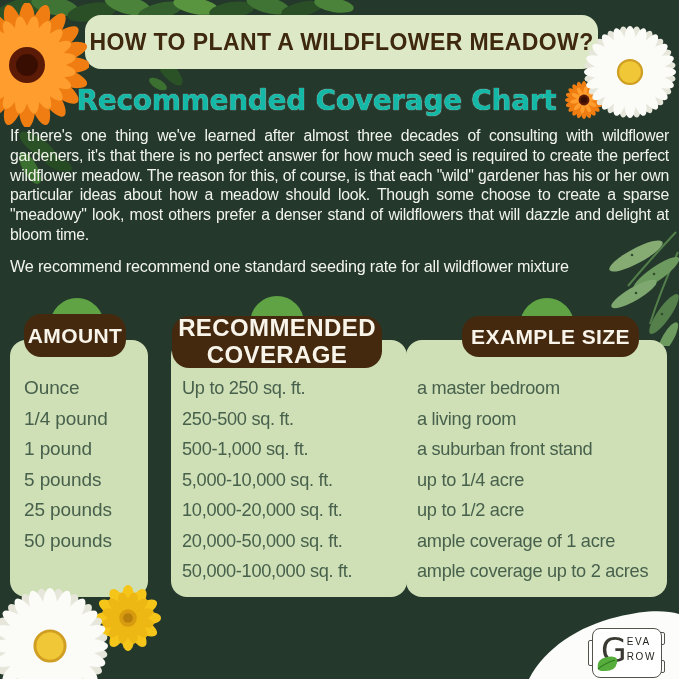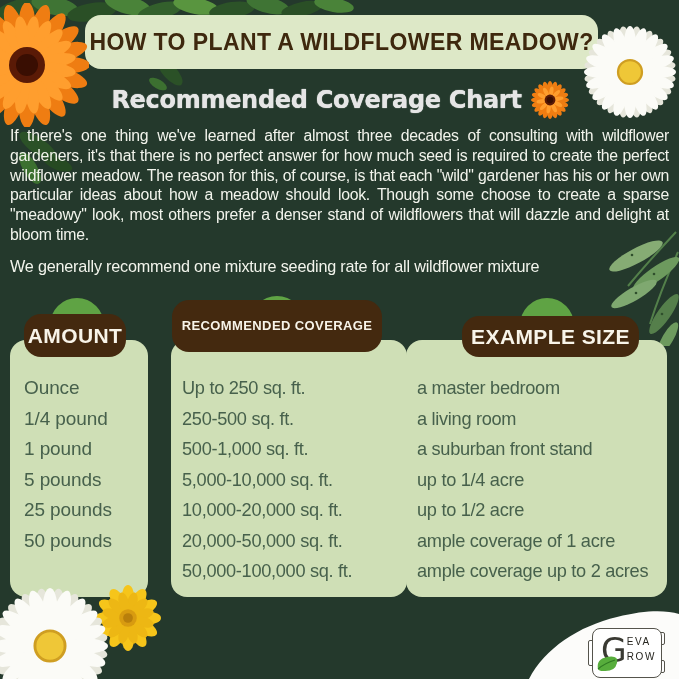--- a/index.html
+++ b/index.html
@@ -18,21 +18,21 @@
   .title{
     font-size:23px;font-weight:bold;color:#3e280e;letter-spacing:.4px;
     white-space:nowrap;
   }
   .subtitle-row{
     left:40px;top:78px;width:600px;height:44px;display:flex;
     align-items:center;justify-content:center;gap:9px;z-index:4;
   }
   .subtitle{
     font-family:"DejaVu Sans","Liberation Sans",sans-serif;
-    font-size:24px;font-weight:bold;color:#e5e5e5;letter-spacing:-.3px;
+    font-size:28px;font-weight:bold;color:#14b8a6;letter-spacing:-.3px;
     text-shadow:0 0 1px #fff;white-space:nowrap;
   }
 
   
   .intro{
     left:10px;top:126px;width:659px;color:#f2f4ec;
     font-size:15.8px;line-height:19.8px;text-align:justify;
     letter-spacing:-.25px;z-index:2;
   }
   .rec{
@@ -47,21 +47,21 @@
   }
   .m1{left:50px;top:298px;}
   .m2{left:250px;top:296px;}
   .m3{left:520px;top:298px;}
   .colhead{
     background:#44290f;border-radius:17px;color:#f8f4e9;font-weight:bold;
     display:flex;align-items:center;justify-content:center;text-align:center;
     z-index:7;letter-spacing:.4px;
   }
   .h1{left:24px;top:314px;width:102px;height:43px;font-size:21px;}
-  .h2{left:172px;top:300px;width:210px;height:52px;font-size:13px;line-height:1.12;}
+  .h2{left:172px;top:316px;width:210px;height:52px;font-size:24px;line-height:1.12;}
   .h3{left:462px;top:316px;width:177px;height:41px;font-size:21px;}
   .panel{
     background:#cfdfb6;border-radius:16px;top:340px;height:257px;z-index:6;
   }
   .p1{left:10px;width:138px;}
   .p2{left:171px;width:236px;}
   .p3{left:406px;width:261px;}
   .rows{position:absolute;top:33px;left:14px;right:6px;}
   .p2 .rows,.p3 .rows{left:11px;}
   .row{
@@ -278,21 +278,21 @@
         <use href="#dp" transform="rotate(306)"></use>
       <use href="#dp" transform="rotate(324)"></use>
         <use href="#dp" transform="rotate(342)"></use>
     </g>
     <circle r="13" fill="#efc737"></circle>
       <circle r="13" fill="none" stroke="#cf9e22" stroke-width="2.5"></circle>
   </svg>
 
   <div class="abs intro">If there's one thing we've learned after almost three decades of consulting with wildflower gardeners, it's that there is no perfect answer for how much seed is required to create the perfect wildflower meadow. The reason for this, of course, is that each "wild" gardener has his or her own particular ideas about how a meadow should look. Though some choose to create a sparse "meadowy" look, most others prefer a denser stand of wildflowers that will dazzle and delight at bloom time.</div>
 
-  <div class="abs rec">We generally recommend one mixture seeding rate for all wildflower mixture</div>
+  <div class="abs rec">We recommend recommend one standard seeding rate for all wildflower mixture</div>
 
   <svg class="abs" style="left:598px;top:222px;z-index:2" width="81" height="124" viewBox="0 0 81 124">
     <g>
       <path d="M78,10 Q50,40 30,64" stroke="#53804a" stroke-width="2" fill="none"></path>
       <path d="M80,30 Q62,70 52,102" stroke="#53804a" stroke-width="2" fill="none"></path>
       <ellipse cx="38" cy="34" rx="30" ry="7.5" fill="#86ac74" transform="rotate(-28 38 34)"></ellipse>
       <ellipse cx="58" cy="52" rx="28" ry="7" fill="#6d9a5e" transform="rotate(-35 58 52)"></ellipse>
       <ellipse cx="36" cy="72" rx="26" ry="6.5" fill="#7fa870" transform="rotate(-30 36 72)"></ellipse>
       <ellipse cx="66" cy="92" rx="24" ry="6.5" fill="#557f4b" transform="rotate(-55 66 92)"></ellipse>
       <ellipse cx="70" cy="116" rx="18" ry="5.5" fill="#6d9a5e" transform="rotate(-60 70 116)"></ellipse>

